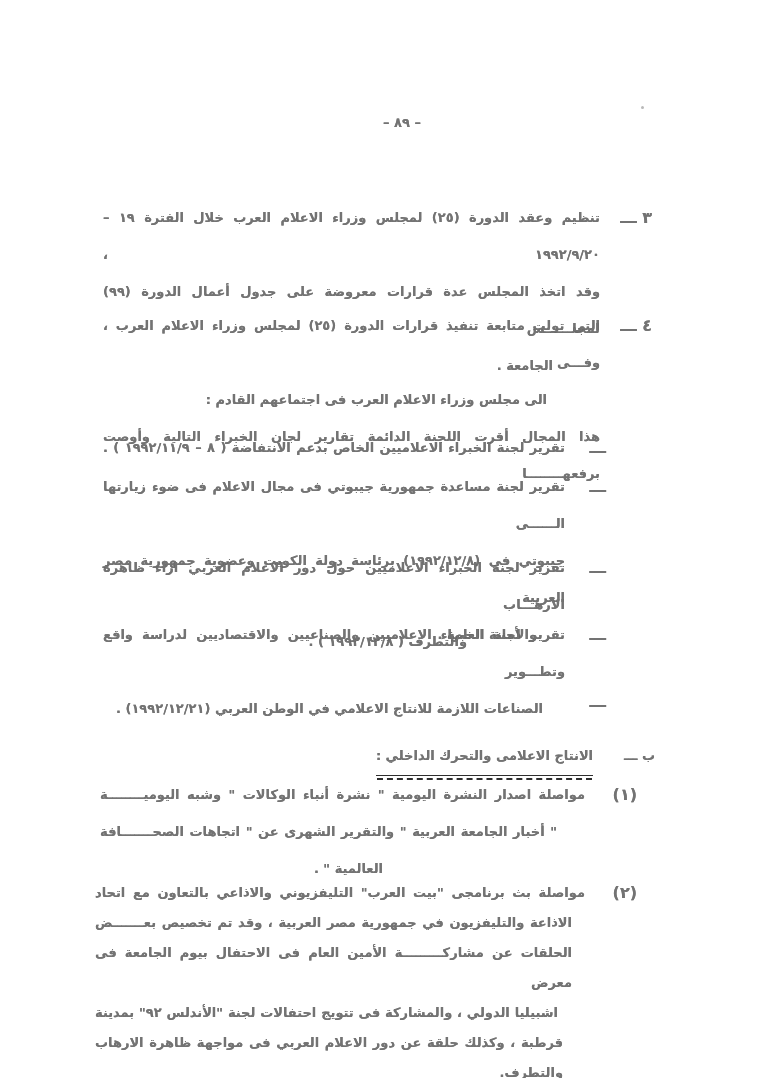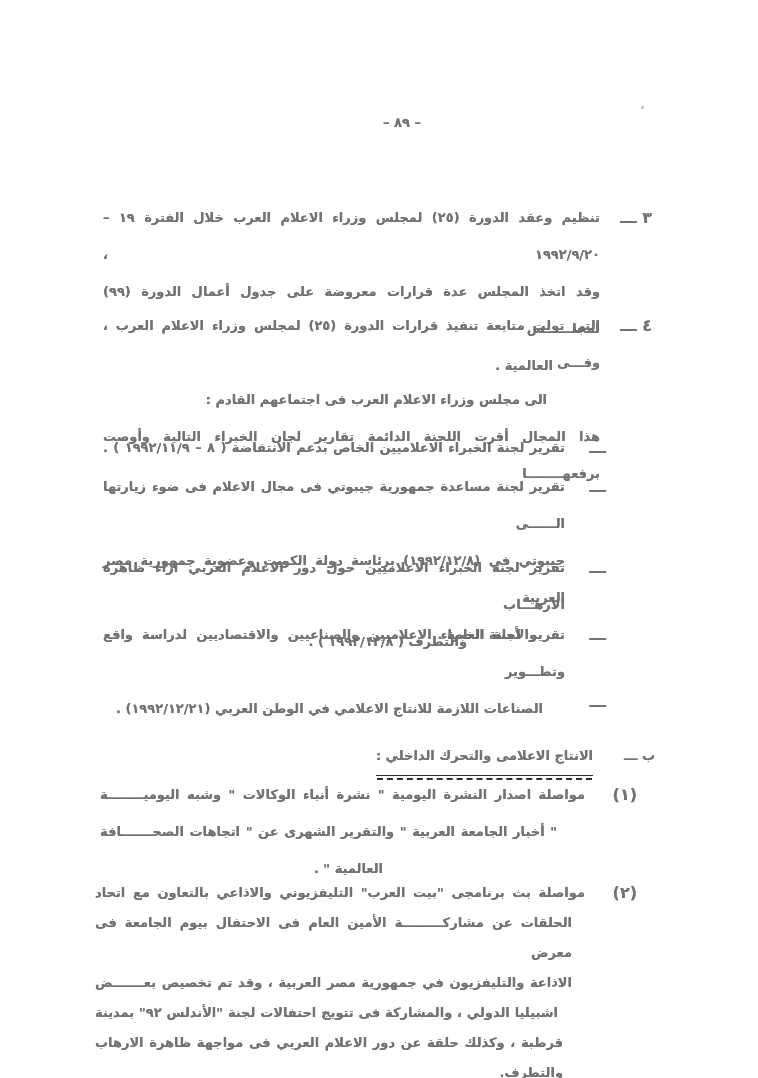--- a/index.html
+++ b/index.html
@@ -69,21 +69,21 @@
 
 <div class="page">
 
   <div class="pageno">– ٨٩ –</div>
   <div class="speck"></div>
 
   <div class="marker mk-para" style="top:199px">٣ ـــ</div>
   <div class="grp col-para" style="top:199px">
     <div class="ln">تنظيم وعقد الدورة (٢٥) لمجلس وزراء الاعلام العرب خلال الفترة ١٩ – ١٩٩٢/٩/٢٠ ،</div>
     <div class="ln">وقد اتخذ المجلس عدة قرارات معروضة على جدول أعمال الدورة (٩٩) لمجلــــــس</div>
-    <div class="ln nat" style="padding-right:47px">العالمية .</div>
+    <div class="ln nat" style="padding-right:47px">الجامعة .</div>
   </div>
 
   <div class="marker mk-para" style="top:307px">٤ ـــ</div>
   <div class="grp col-para" style="top:307px">
     <div class="ln">التي تولت متابعة تنفيذ قرارات الدورة (٢٥) لمجلس وزراء الاعلام العرب ، وفـــى</div>
     <div class="ln nat" style="padding-right:53px">الى مجلس وزراء الاعلام العرب فى اجتماعهم القادم :</div>
     <div class="ln">هذا المجال أقرت اللجنة الدائمة تقارير لجان الخبراء التالية وأوصت برفعهــــــــا</div>
   </div>
 
   <div class="marker mk-rep" style="top:429px">ـــ</div>
@@ -119,19 +119,19 @@
   <div class="marker mk-act" style="top:776px">(١)</div>
   <div class="grp col-act" style="top:776px">
     <div class="ln">مواصلة اصدار النشرة اليومية " نشرة أنباء الوكالات " وشبه اليوميــــــــة</div>
     <div class="ln" style="padding-right:28px">" أخبار الجامعة العربية " والتقرير الشهرى عن " اتجاهات الصحـــــــافة</div>
     <div class="ln nat" style="padding-right:202px">العالمية " .</div>
   </div>
 
   <div class="marker mk-act lh30" style="top:878px">(٢)</div>
   <div class="grp col-act lh30 g-n2" style="top:878px">
     <div class="ln">مواصلة بث برنامجى "بيت العرب" التليفزيوني والاذاعي بالتعاون مع اتحاد</div>
+    <div class="ln" style="padding-right:13px">الاذاعة والتليفزيون في جمهورية مصر العربية ، وقد تم تخصيص بعـــــــض</div>
     <div class="ln" style="padding-right:13px">الحلقات عن مشاركـــــــــة الأمين العام فى الاحتفال بيوم الجامعة فى معرض</div>
-    <div class="ln" style="padding-right:13px">الاذاعة والتليفزيون في جمهورية مصر العربية ، وقد تم تخصيص بعـــــــض</div>
     <div class="ln" style="padding-right:27px">اشبيليا الدولي ، والمشاركة فى تتويج احتفالات لجنة "الأندلس ٩٢" بمدينة</div>
     <div class="ln" style="padding-right:22px">قرطبة ، وكذلك حلقة عن دور الاعلام العربي فى مواجهة ظاهرة الارهاب والتطرف.</div>
   </div>
 
 </div>
 
 </body></html>

